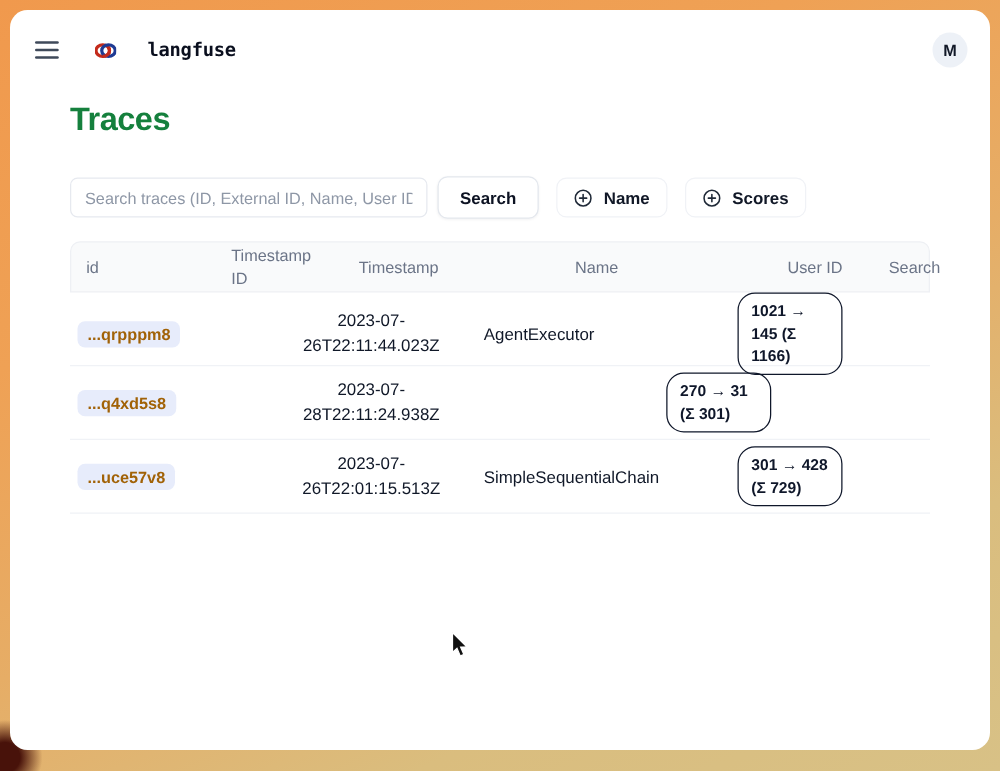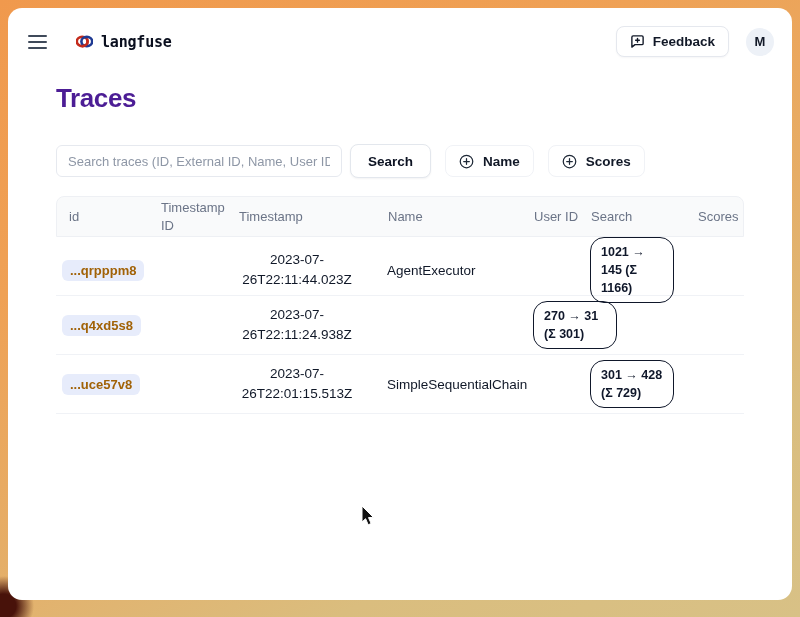--- a/index.html
+++ b/index.html
@@ -12,37 +12,37 @@
     position:relative;
   }
   .card {
     position:absolute; left:8px; top:8px; width:784px; height:592px;
     background:#ffffff; border-radius:14px; overflow:hidden;
   }
   
   .topbar { display:flex; align-items:center; padding:18px 18px 0 20px; }
   .hamburger { width:26px; height:22px; display:flex; flex-direction:column; justify-content:center; gap:4px; background:none; border:none; cursor:pointer; }
   .hamburger span { display:block; width:19px; height:2px; background:#3f4a5a; border-radius:1px; }
-  .logo { display:flex; align-items:center; gap:8px; margin-left:22px; background:none; border:none; cursor:pointer; }
+  .logo { display:flex; align-items:center; gap:25px; margin-left:22px; background:none; border:none; cursor:pointer; }
   .logo-text { font-family:"DejaVu Sans Mono", monospace; font-weight:bold; font-size:15px; color:#0a0f1e; letter-spacing:-0.2px; }
   .spacer { flex:1; }
   .feedback-btn { display:flex; align-items:center; gap:8px; background:#fff; border:1px solid #e5e8ee; border-radius:8px; padding:7px 13px; font-family:inherit; font-size:13.5px; font-weight:700; color:#111827; box-shadow:0 1px 2px rgba(16,24,40,.04); cursor:pointer; }
   .avatar { width:28px; height:28px; border-radius:50%; background:#edf1f7; display:flex; align-items:center; justify-content:center; font-size:13px; font-weight:700; color:#111827; margin-left:17px; border:none; cursor:pointer; }
   
   .main { padding:0 48px; }
-  .page-title { margin-top:26px; font-size:26px; font-weight:700; letter-spacing:-0.4px; color:#4c1d95; }
+  .page-title { margin-top:26px; font-size:26px; font-weight:700; letter-spacing:-0.4px; color:#15803d; }
   .search-row { margin-top:30px; display:flex; align-items:center; }
   .search-input { width:286px; height:32px; border:1px solid #e6e9ef; border-radius:6px; padding:0 11px; font-family:inherit; font-size:13px; color:#111827; outline:none; }
   .search-input::placeholder { color:#8e97a6; }
   .search-btn { height:34px; margin-left:8px; padding:0 17px; background:#fff; border:1px solid #e3e7ed; border-radius:8px; font-family:inherit; font-size:13.5px; font-weight:700; color:#0c1222; box-shadow:0 1px 2px rgba(16,24,40,.05); cursor:pointer; }
   .filter-btn { height:32px; margin-left:14px; padding:0 13px; display:flex; align-items:center; gap:9px; background:transparent; border:1px solid #f0f2f6; border-radius:8px; font-family:inherit; font-size:13.5px; font-weight:700; color:#111827; cursor:pointer; }
   
   .table { margin-top:18px; border-radius:8px 8px 0 0; }
   .thead, .trow { display:grid; grid-template-columns:104px 78px 149px 146px 57px 107px 1fr; align-items:center; }
-  .thead { height:41px; background:#f9fafb; border:1px solid #eef0f4; border-radius:8px 8px 0 0; color:#6b7487; font-size:13px; }
+  .thead { height:41px; background:#f9fafb; border:1px solid #eef0f4; border-radius:8px 8px 0 0; color:#6b7487; font-size:13px;gap:24px; }
   .th { padding-right:10px; line-height:1.35; }
   .th:first-child { padding-left:12px; }
   .th-scores { text-align:right; padding-right:12px; }
   .trow { height:59px; border-bottom:1px solid #f0f2f6; font-size:13.5px; color:#101828; cursor:pointer; }
   .td:first-child { padding-left:6px; }
   .id-link { display:inline-block; background:#e7ecfb; color:#a16207; font-weight:700; font-size:13px; padding:3px 8px; border-radius:6px; text-decoration:none; }
   .ts { display:inline-block; width:118px; line-height:1.5;text-align:center; }
   .usage-badge { display:inline-block; width:max-content; max-width:84px; border:1px solid #0f172a; border-radius:14px; padding:5px 10px; font-size:12.5px; font-weight:700; color:#0f172a; line-height:1.45; }
   .td-scores { text-align:right; padding-right:12px; }
   
@@ -64,30 +64,20 @@
       <span>
         <svg width="17" height="15" viewBox="0 0 17 15">
           <ellipse cx="6.2" cy="7.5" rx="5.4" ry="4.6" fill="none" stroke="#c42b1c" stroke-width="2.6"></ellipse>
           <ellipse cx="10.8" cy="7.5" rx="5.4" ry="4.6" fill="none" stroke="#1f3a93" stroke-width="2.6"></ellipse>
           <ellipse cx="6.2" cy="7.5" rx="5.4" ry="4.6" fill="none" stroke="#c42b1c" stroke-width="2.6" stroke-dasharray="8 20"></ellipse>
         </svg>
       </span>
       <span class="logo-text">langfuse</span>
     </button>
     <div class="spacer"></div>
-    <button class="feedback-btn">
-      <span>
-        <svg width="15" height="15" viewBox="0 0 24 24" fill="none" stroke="#111827" stroke-width="2.2" stroke-linecap="round" stroke-linejoin="round">
-          <path d="M21 15a2 2 0 0 1-2 2H8l-5 4V5a2 2 0 0 1 2-2h14a2 2 0 0 1 2 2z"></path>
-          <line x1="12" y1="7" x2="12" y2="13"></line>
-            <line x1="9" y1="10" x2="15" y2="10"></line>
-        </svg>
-      </span>
-      <span>Feedback</span>
-    </button>
     <button class="avatar">
       <span>M</span>
     </button>
   </div>
 
   <div class="main">
     <h1 class="page-title">Traces</h1>
 
     <div class="search-row">
       <input class="search-input" type="text" placeholder="Search traces (ID, External ID, Name, User ID)" style="">
@@ -140,21 +130,21 @@
         </div>
         <div class="td td-scores"></div>
       </div>
 
       <div class="trow">
         <div class="td">
           <a class="id-link" href="#">...q4xd5s8</a>
         </div>
         <div class="td"></div>
         <div class="td">
-          <span class="ts">2023-07-26T22:11:24.938Z</span>
+          <span class="ts">2023-07-28T22:11:24.938Z</span>
         </div>
         <div class="td"></div>
         <div class="td">
           <span class="usage-badge">270 → 31 (Σ 301)</span>
         </div>
         <div class="td td-scores"></div>
       </div>
 
       <div class="trow">
         <div class="td">

